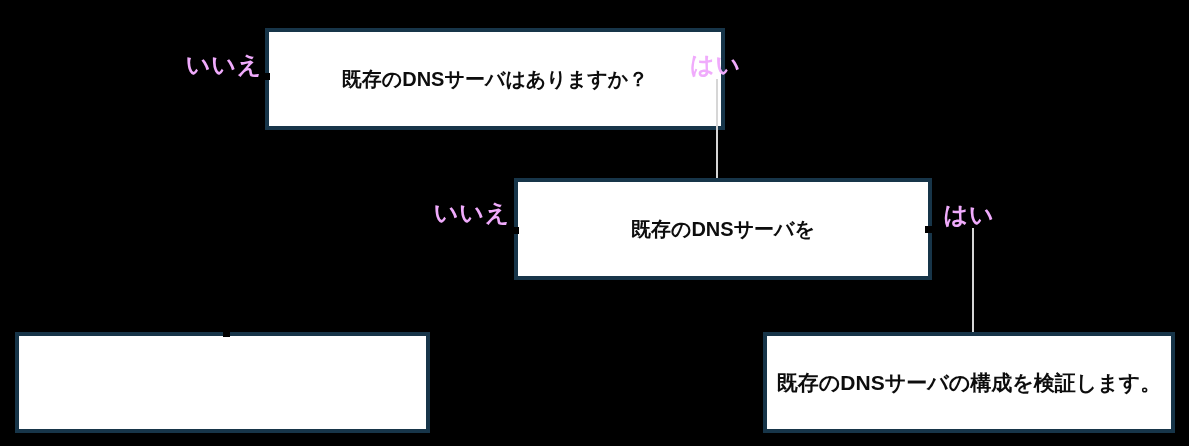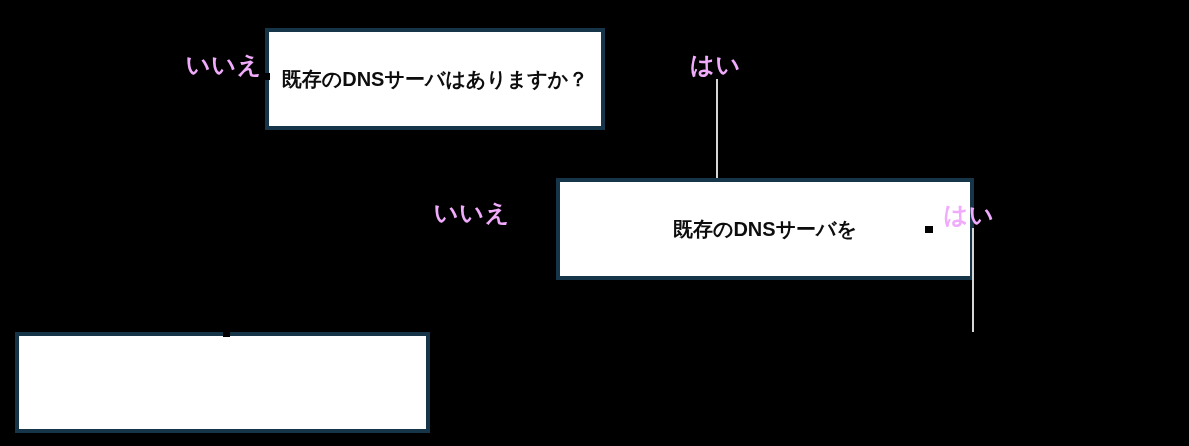--- a/index.html
+++ b/index.html
@@ -25,22 +25,22 @@
     justify-content: center;
     align-items: center;
     text-align: center;
     color: #0d0d0d;
     font-weight: bold;
   }
   .node .line {
     white-space: nowrap;
     line-height: 38px;
   }
-  #node-q1      { left: 265px; top: 28px;  width: 340px; height: 102px; font-size: 20px; }
-  #node-q2      { left: 514px; top: 178px; width: 418px; height: 102px; font-size: 20px; margin-left: 42px; }
+  #node-q1      { left: 265px; top: 28px;  width: 460px; height: 102px; font-size: 20px; }
+  #node-q2      { left: 514px; top: 178px; width: 418px; height: 102px; font-size: 20px; }
   #node-install { left: 15px;  top: 332px; width: 415px; height: 101px; font-size: 20px; }
   #node-verify  { left: 763px; top: 332px; width: 412px; height: 101px; font-size: 21px; }
 
   .edge-label {
     position: absolute;
     color: #f0abfc;
     font-size: 24px;
     font-weight: 700;
     letter-spacing: 1px;
     text-align: center;
@@ -78,20 +78,23 @@
     <span class="line">既存のDNSサーバはありますか？</span>
   </div>
 
   <div class="node" id="node-q2">
     <span class="line">既存のDNSサーバを</span>
   </div>
 
   <div class="node" id="node-install">
   </div>
 
+  <div class="node" id="node-verify">
+    <span class="line">既存のDNSサーバの構成を検証します。</span>
+  </div>
 
   <div class="edge-label" id="label-q1-no">いいえ</div>
   <div class="edge-label" id="label-q1-yes">はい</div>
   <div class="edge-label" id="label-q2-no">いいえ</div>
   <div class="edge-label" id="label-q2-yes">はい</div>
 
   <div class="connector" id="connector-yes-1"></div>
   <div class="connector" id="connector-yes-2"></div>
 
   <div class="stub" id="stub-q1-left"></div>

